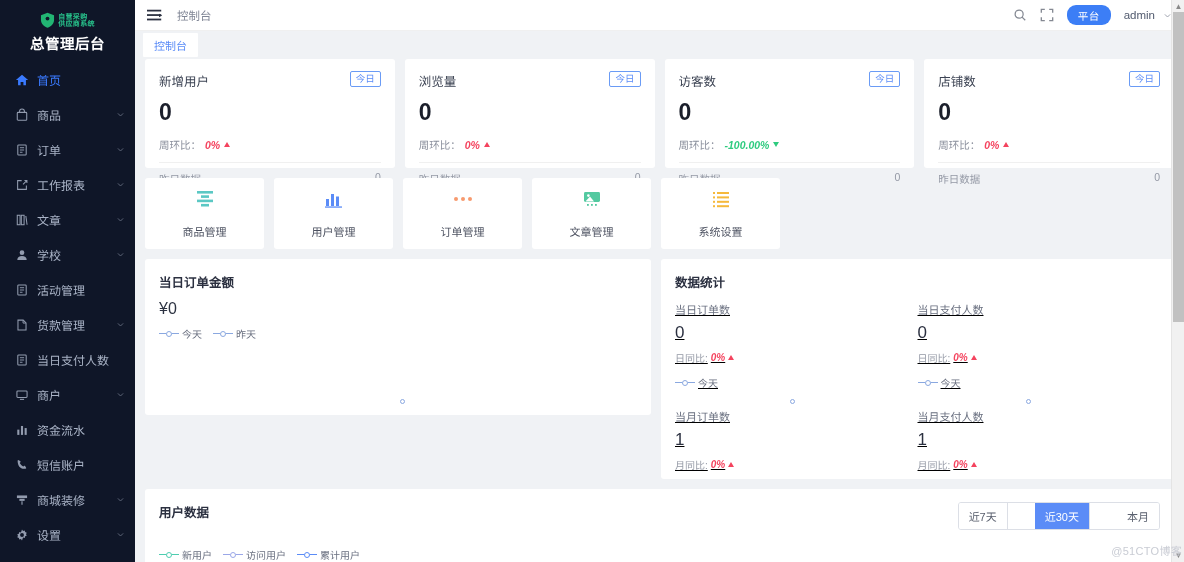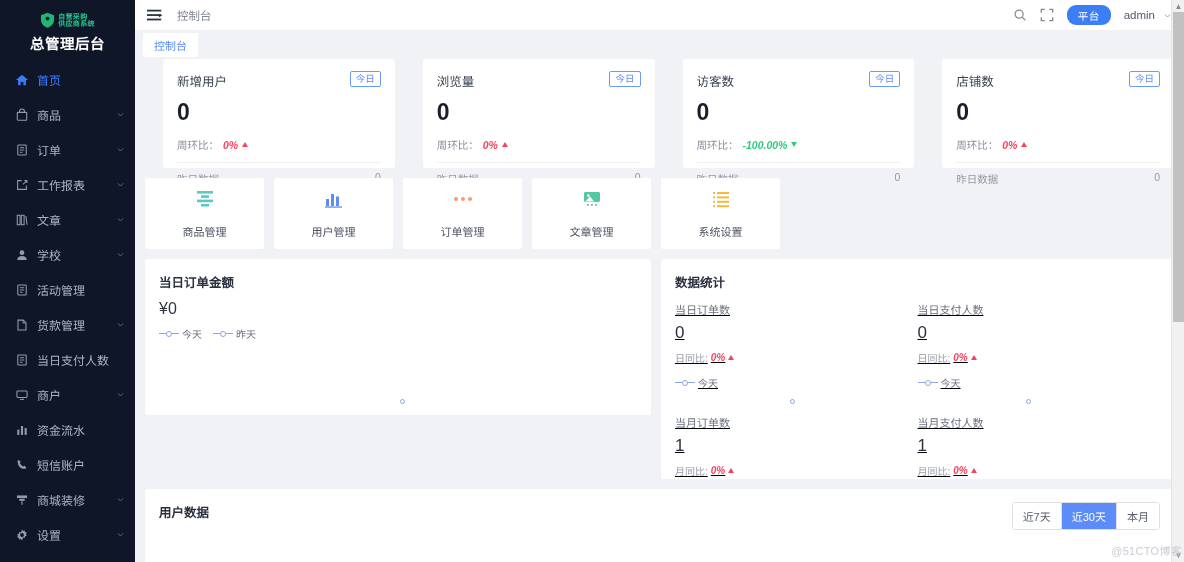--- a/index.html
+++ b/index.html
@@ -105,21 +105,21 @@
     flex: 1; overflow: hidden;
     padding: 0 10px 0 10px;
     position: relative;
   }
 
   
   .row { display: flex; gap: 10px; }
   .card {
     background: #fff; border-radius: 3px;
   }
-  .stat-card { flex: 1; padding: 12px 14px 0 14px; height: 109px; margin-left: 18px; }
+  .stat-card { flex: 1; padding: 12px 14px 0 14px; height: 109px; }
   .stat-head { display: flex; align-items: flex-start; }
   .stat-title { color: #3c4353; font-size: 12.5px; flex: 1; }
   .stat-badge {
     border: 1px solid #6a9bf5; color: #5b8cf7;
     font-size: 9.5px; border-radius: 2px;
     padding: 1px 5px; cursor: pointer; line-height: 1.3;
   }
   .stat-value {
     font-size: 23px; font-weight: bold; color: #1b1f2b;
     margin-top: 9px; letter-spacing: -.5px;
@@ -170,31 +170,31 @@
   .sg-value { font-size: 17px; color: #2b3040; margin-top: 6px; font-weight: 300; }
   .sg-trend { font-size: 10px; color: #9499a5; margin-top: 7px; display: flex; align-items: center; gap: 3px; }
   .sg-trend .val { font-style: italic; font-weight: bold; color: #f4435e; }
   .sg-legend { margin-top: 10px; }
 
   .spark-dot {
     position: absolute; width: 5px; height: 5px;
     border-radius: 50%; border: 1.5px solid #8aa8e0;
     background: #fff;
   }
-  .sg-row2 { margin-top: 18px; }
+  .sg-row2 { margin-top: 12px; }
 
   
   .bottom-panel {
     margin-top: 10px; background: #fff; border-radius: 3px;
     height: 130px; padding: 13px 14px; position: relative;
   }
   .bp-head { display: flex; align-items: flex-start; }
   .seg {
     margin-left: auto; display: flex;
-    border: 1px solid #dcdfe6; border-radius: 3px; overflow: hidden;
+    border: 1px solid #dcdfe6; border-radius: 3px; overflow: hidden; gap: 27px;
   }
   .seg-btn {
     font-size: 11px; color: #5a606e; background: #fff;
     padding: 5px 10px; cursor: pointer;
     border-right: 1px solid #dcdfe6;
   }
   .seg-btn:last-child { border-right: none; }
   .seg-btn.active { background: #5b8cf7; color: #fff; }
   .bp-legend { margin-top: 17px; }
   .watermark {
@@ -701,20 +701,46 @@
       <div class="bottom-panel">
         <div class="bp-head">
           <span class="panel-title">用户数据</span>
           <span class="seg">
             <span class="seg-btn">近7天</span>
             <span class="seg-btn active">近30天</span>
             <span class="seg-btn">本月</span>
           </span>
         </div>
 
+        <div class="legend bp-legend">
+          <span class="legend-item">
+            <span class="lg-mark">
+              <i class="lg-line" style="background:#4ecdb0"></i>
+                <i class="lg-dot" style="border-color:#4ecdb0"></i>
+                <i class="lg-line" style="background:#4ecdb0"></i>
+            </span>
+            <span>新用户</span>
+          </span>
+          <span class="legend-item">
+            <span class="lg-mark">
+              <i class="lg-line" style="background:#9aa7e8"></i>
+                <i class="lg-dot" style="border-color:#9aa7e8"></i>
+                <i class="lg-line" style="background:#9aa7e8"></i>
+            </span>
+            <span>访问用户</span>
+          </span>
+          <span class="legend-item">
+            <span class="lg-mark">
+              <i class="lg-line" style="background:#5b8cf7"></i>
+                <i class="lg-dot" style="border-color:#5b8cf7"></i>
+                <i class="lg-line" style="background:#5b8cf7"></i>
+            </span>
+            <span>累计用户</span>
+          </span>
+        </div>
 
       </div>
 
     </div>
 
     <div class="main-scroll">
       <div class="thumb"></div>
     </div>
 
   </div>

